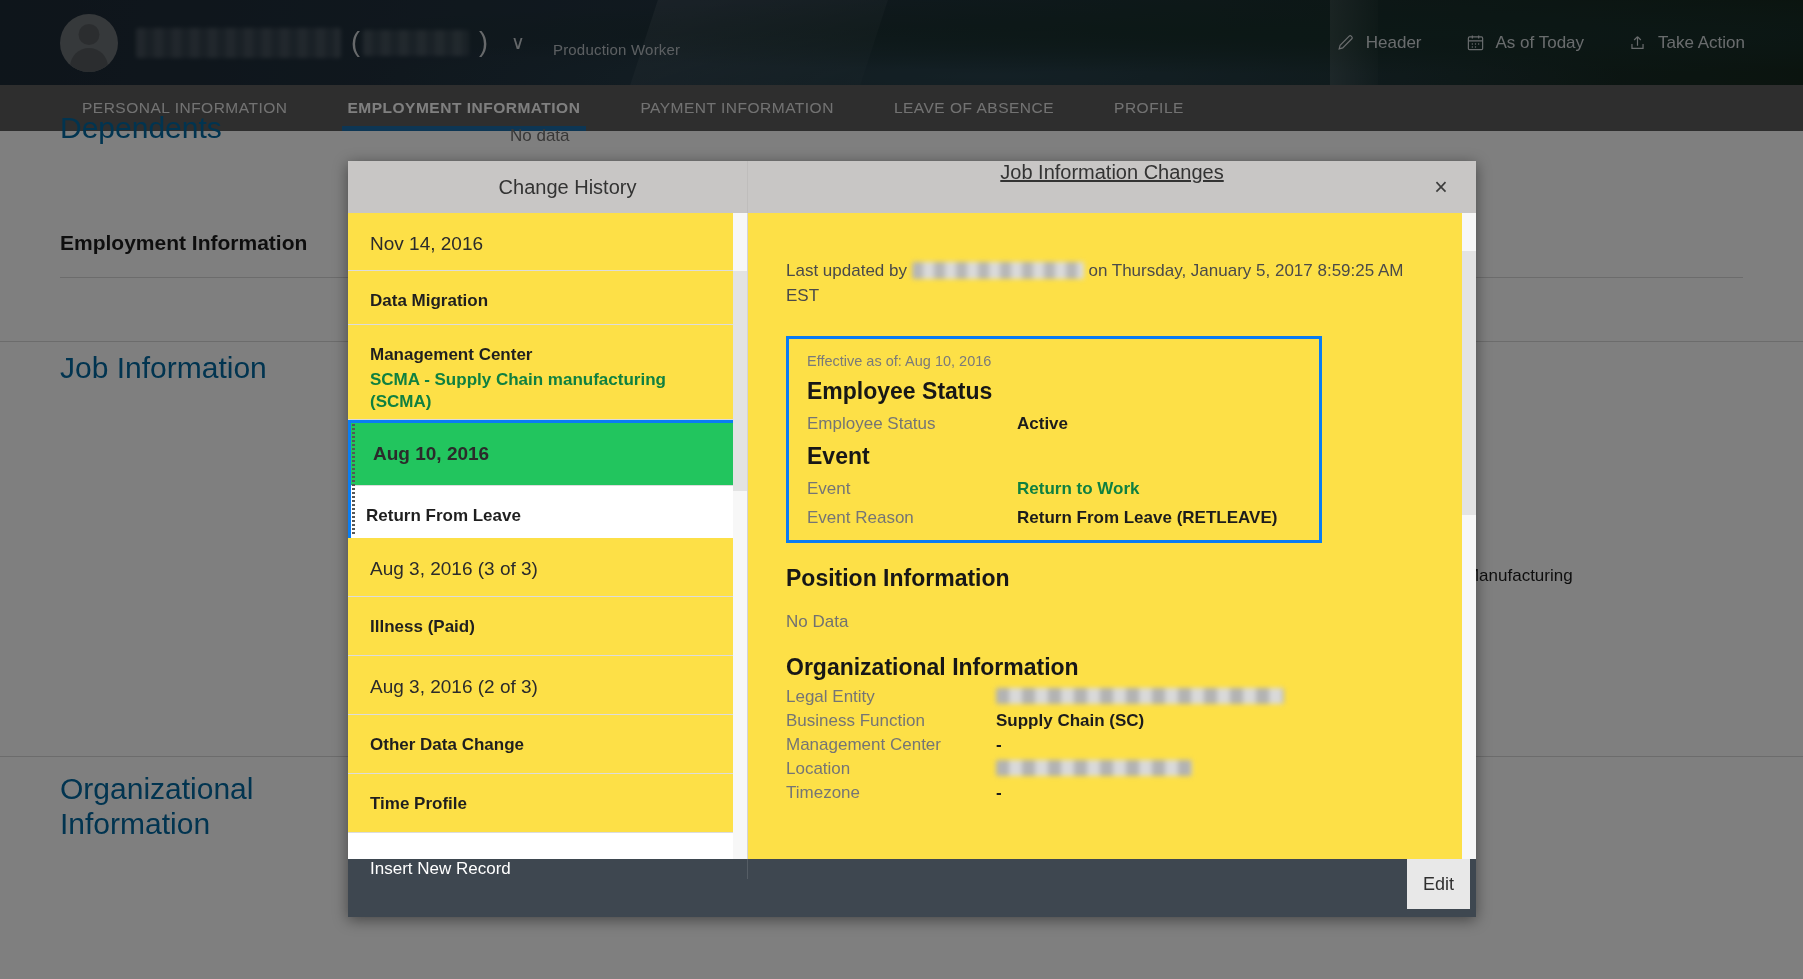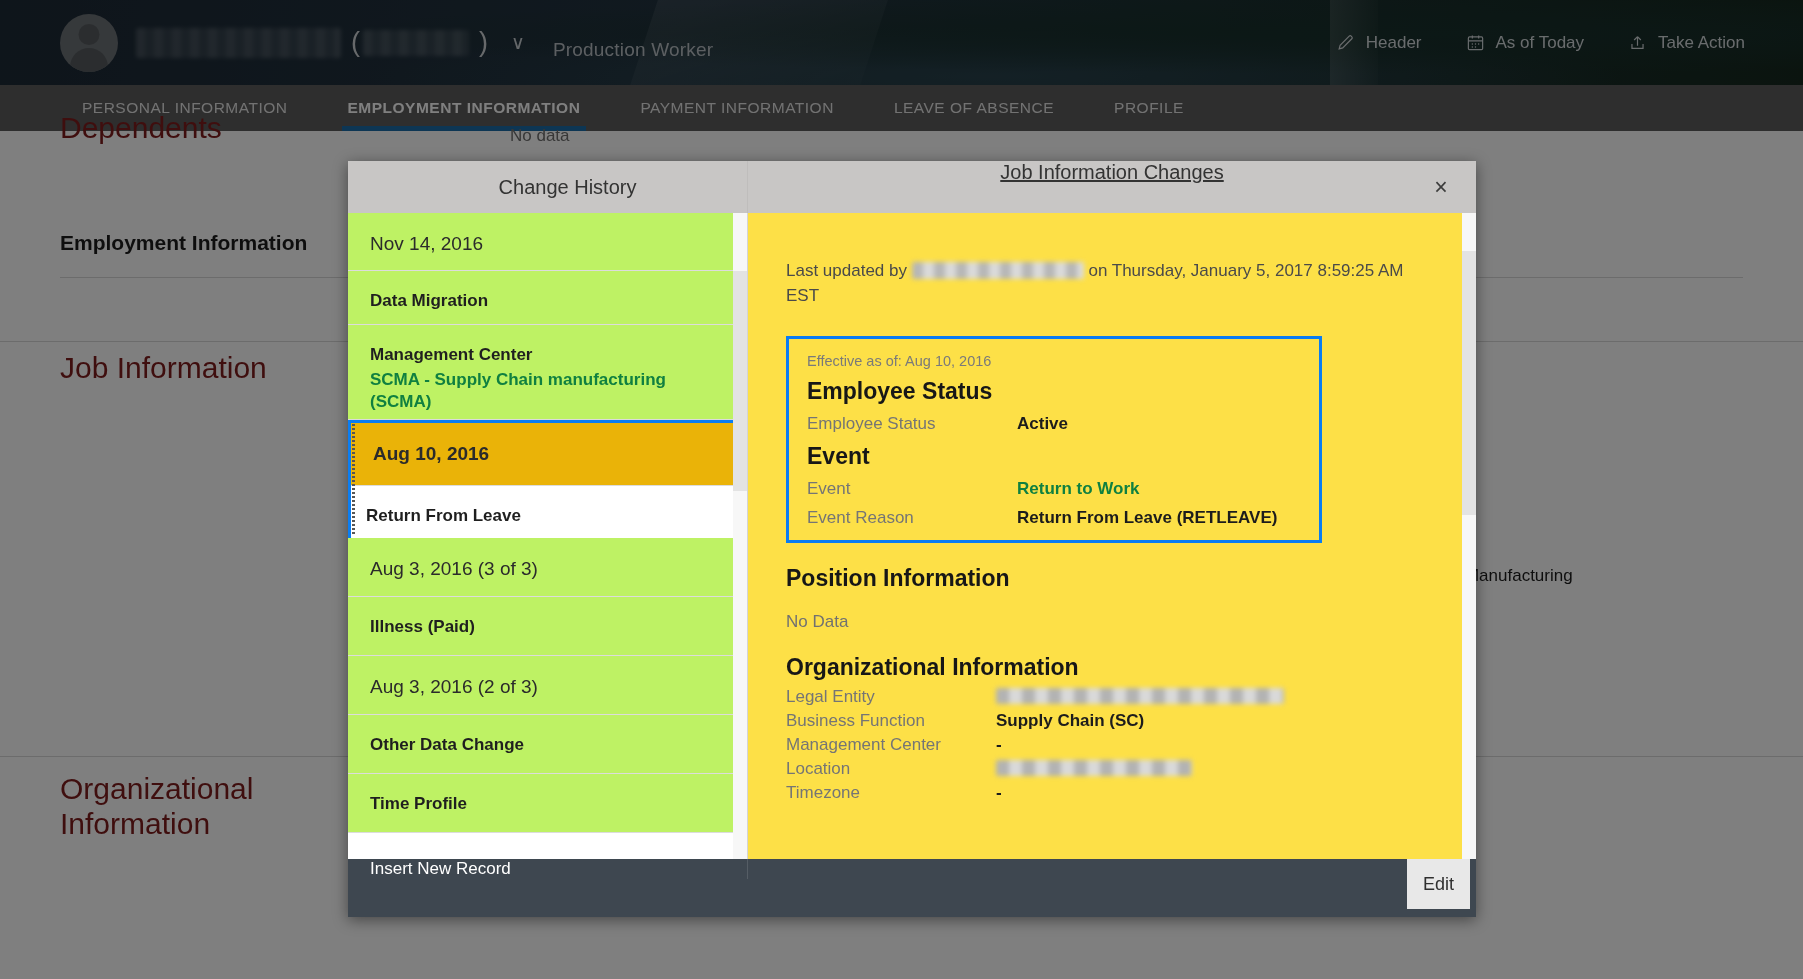--- a/index.html
+++ b/index.html
@@ -47,21 +47,21 @@
     background:
       repeating-linear-gradient(90deg, rgba(255,255,255,.10) 0 9px, rgba(255,255,255,.03) 9px 18px),
       rgba(255,255,255,.07);
     filter: blur(2.2px);
   }
   .emp-name { margin-left:18px; display:flex; align-items:center; gap:0; }
   .emp-name .redact { width:205px; height:30px; }
   .paren { color:#cfd3d6; font-size:27px; margin:0 3px 0 10px; }
   .emp-id.redact{ width:106px; height:26px; }
   .chev { margin-left:20px; color:#c9ced2; font-size:19px; }
-  .role { margin-left:28px; color:#b9bfc4; font-size:19px; letter-spacing:.2px;margin-top:14px; }
+  .role { margin-left:28px; color:#b9bfc4; font-size:15px; letter-spacing:.2px;margin-top:14px; }
 
   .banner-actions{ margin-left:auto; margin-right:36px; display:flex; align-items:center; gap:0; }
   .bact{ display:flex; align-items:center; gap:11px; color:#d3d8db; font-size:17px;
          padding:0 22px; cursor:pointer; }
   .bact svg{ display:block; }
 
   
   .navbar{
     position:absolute; left:0; top:85px; width:1803px; height:46px;
     background:#5c5c5c; display:flex; align-items:stretch;
@@ -71,21 +71,21 @@
     font-size:15.5px; letter-spacing:.5px; cursor:pointer; position:relative;
   }
   .tab:first-child{ margin-left:52px; }
   .tab.active{ color:#fff; font-weight:bold; }
   .tab.active::after{
     content:""; position:absolute; left:24px; right:24px; bottom:0; height:5px; background:#1b6ca8;
   }
 
   
   .pagebody{ position:absolute; left:0; top:131px; width:1803px; height:848px; background:#fff; }
-  .sec-h1{ font-size:30px; color:#7f1d1d; font-weight:normal; }
+  .sec-h1{ font-size:30px; color:#0369a1; font-weight:normal; }
   .sec-h2{ font-size:21px; color:#1d1d1d; font-weight:bold; }
   .bgline{ position:absolute; height:1px; background:#d8d8d8; left:0; right:0; }
 
   .dim-overlay{
     position:absolute; left:0; top:0; width:1803px; height:979px;
     background:rgba(0,0,0,0.5); z-index:20;
   }
 
   
   .modal{
@@ -111,35 +111,35 @@
     font-size:23px; color:#3c3c3c; cursor:pointer; line-height:1;
   }
 
   .modal-body{ flex:1; display:flex; min-height:0; }
 
   
   .hist-col{ width:400px; border-right:1px solid #d4d4d4; position:relative; background:#fff; overflow:hidden; }
   .hist-scroll{ position:absolute; inset:0; }
   .hist-item{
     padding:20px 22px 20px 22px; border-bottom:1px solid #dcdcdc;
-    cursor:pointer; background:#bef264; position:relative;
+    cursor:pointer; background:#fde047; position:relative;
   }
   .hist-date{ font-size:19px; color:#2b2b2b; }
   .hist-date.b{ font-weight:bold; }
   .hist-evt{ font-size:17px; color:#1f1f1f; font-weight:bold; }
   .hist-sub{ font-size:17px; color:#108040; font-weight:bold; margin-top:4px; line-height:1.32; }
 
   .sel-wrap{
     position:absolute; left:0; right:1px; border:3px solid #0a7df2; background:#fff;
   }
   .sel-wrap::before{
     content:""; position:absolute; left:1px; top:1px; bottom:1px; width:3px;
     background-image:repeating-linear-gradient(180deg,#555 0 2px, transparent 2px 4px);
   }
-  .sel-row-a{ background:#eab308; padding:20px 22px; border-bottom:1px solid #dcdcdc; }
+  .sel-row-a{ background:#22c55e; padding:20px 22px; border-bottom:1px solid #dcdcdc; }
   .sel-row-b{ background:#fff; padding:20px 15px; }
 
   .sb-track{ position:absolute; top:0; bottom:0; width:14px; background:#f7f7f7; }
   .sb-thumb{ position:absolute; width:14px; background:#e3e3e3; }
 
   
   .det-col{ flex:1; position:relative; background:#fde047; overflow:hidden; }
   .det-pad{ padding:46px 0 0 38px; }
   .lastup{ font-size:17px; color:#4a4a4a; line-height:1.45; max-width:640px; }
   .lastup .redact2{

